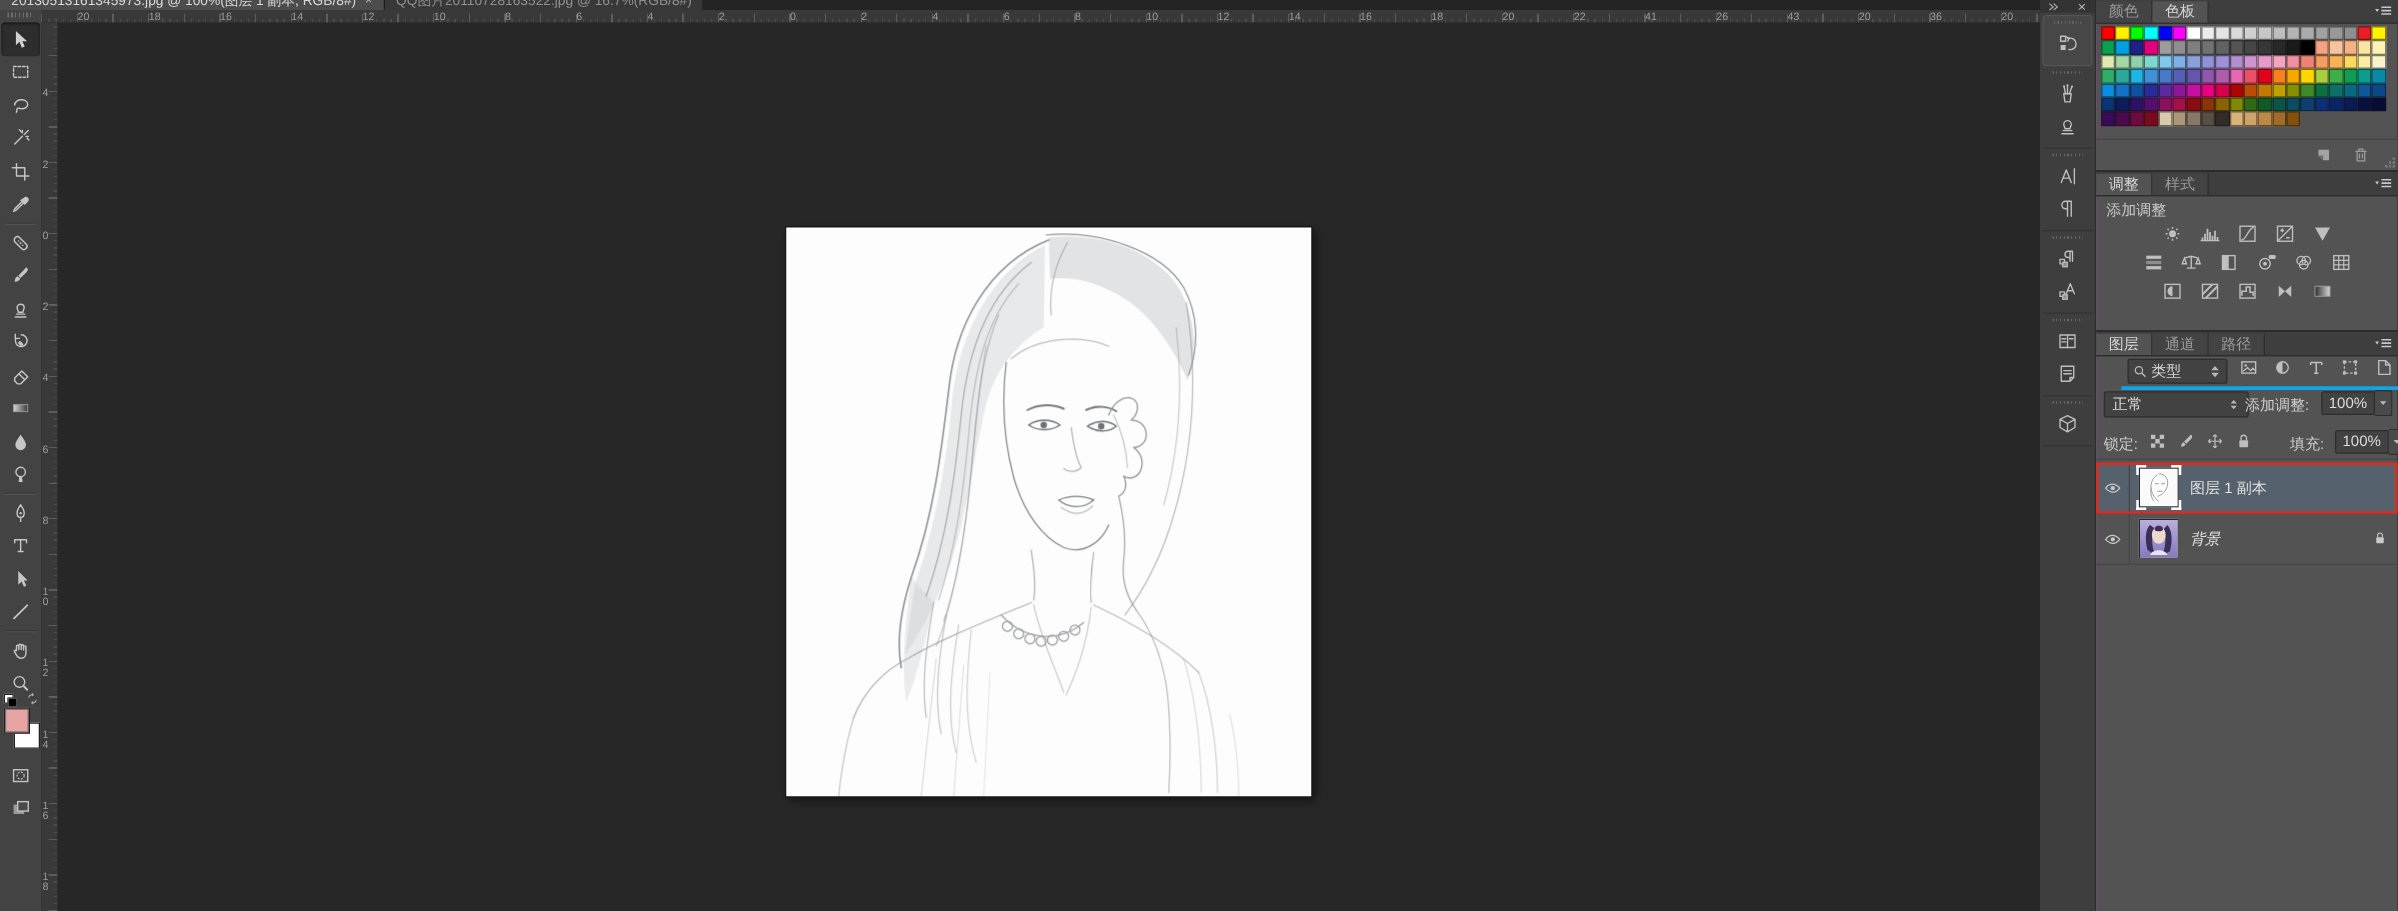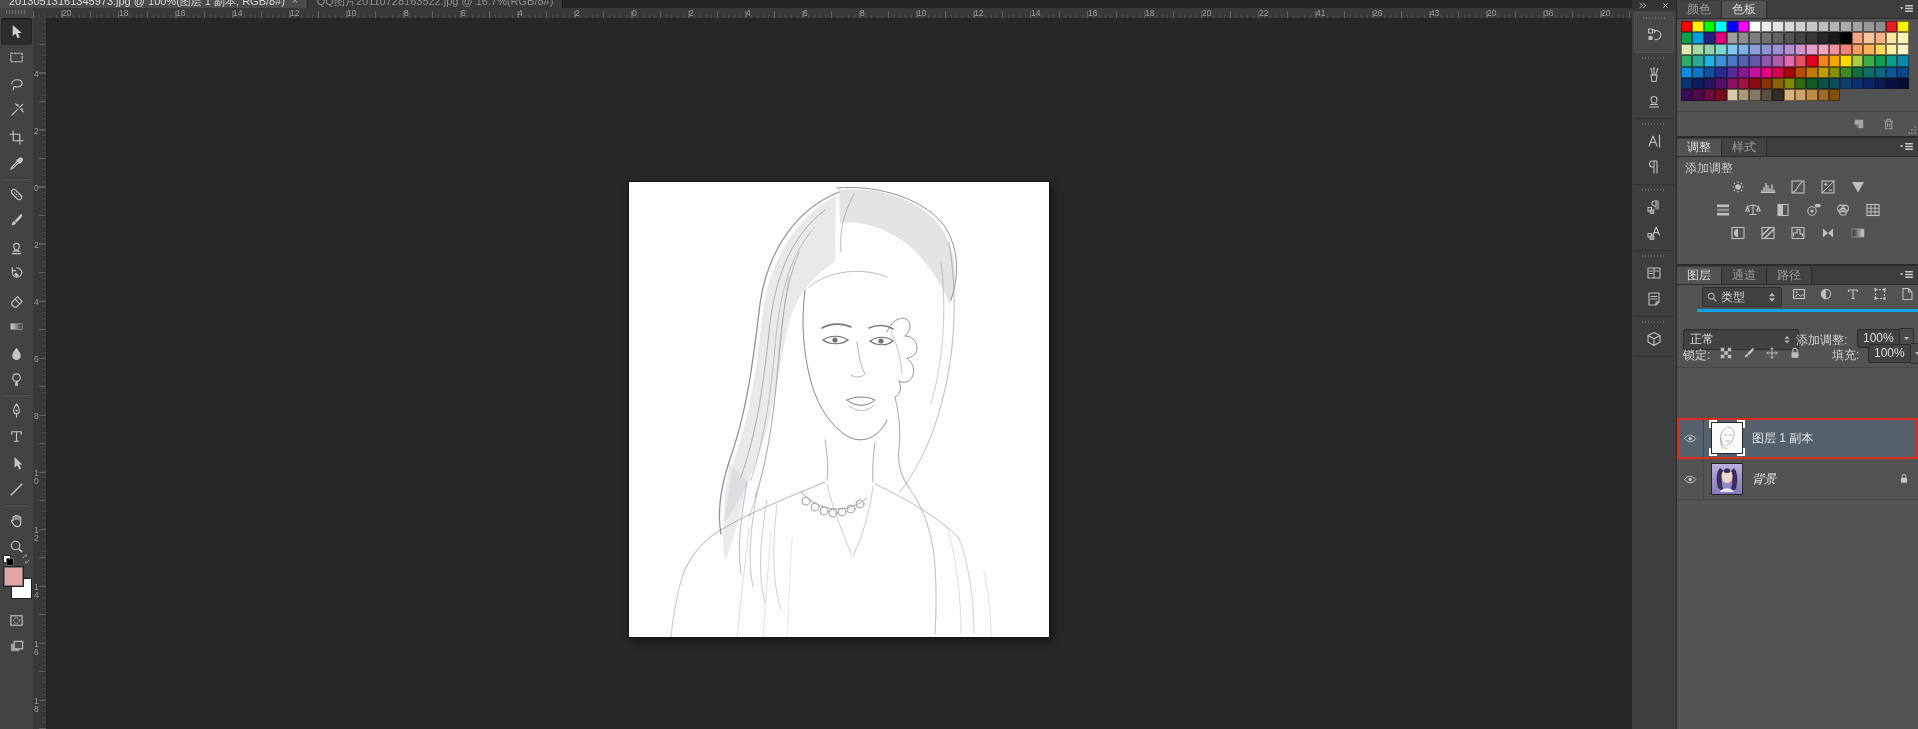--- a/index.html
+++ b/index.html
@@ -95,21 +95,21 @@
   #layers-panel{position:absolute;left:0;top:264px;width:241px;bottom:0;background:#535353;border-top:2px solid #2c2c2c;}
   #filter-row{position:absolute;left:0;top:18px;width:100%;height:25px;border-bottom:3px solid #0ea5e9;margin-left:20px;}
   #kind-combo{position:absolute;left:5px;top:3px;width:72px;height:18px;background:#424242;border:1px solid #2d2d2d;border-radius:2px;
     display:flex;align-items:center;font-size:12px;color:#d6d6d6;padding:0 3px;gap:3px;}
   #kind-combo .icon svg{width:12px;height:12px;}
   #kind-combo .updown{margin-left:auto;}
   #filter-icons{position:absolute;left:95px;top:3px;display:flex;gap:13px;}
   .filter-btn svg{width:14px;height:14px;}
   #filter-toggle{position:absolute;right:4px;top:3px;width:7px;height:17px;background:#9e3a35;border:1px solid #5d201d;border-radius:2px;}
 
-  #blend-row{position:absolute;left:0;top:60px;width:100%;height:26px;}
+  #blend-row{position:absolute;left:0;top:44px;width:100%;height:26px;}
   #blend-select{position:absolute;left:6px;top:3px;width:102px;height:19px;background:#424242;border:1px solid #2d2d2d;border-radius:2px;
     font-size:12px;color:#dcdcdc;display:flex;align-items:center;padding:0 6px;}
   #blend-select .updown{margin-left:auto;}
   .row-label{font-size:12px;color:#cfcfcf;}
   #opacity-label{position:absolute;left:119px;top:6px;}
   #opacity-box{position:absolute;left:180px;top:3px;}
   #lock-row{position:absolute;left:0;top:76px;width:100%;height:25px;border-bottom:1px solid #464646;}
   #lock-label{position:absolute;left:6px;top:5px;}
   #lock-icons{position:absolute;left:42px;top:4px;display:flex;gap:9px;}
   .lock-btn svg{width:14px;height:14px;}
@@ -118,21 +118,21 @@
   .value-box{display:flex;align-items:center;height:19px;}
   .value-box .val{background:#424242;border:1px solid #2d2d2d;border-radius:2px 0 0 2px;height:17px;line-height:17px;
     padding:0 5px;font-size:12px;color:#dcdcdc;}
   .value-box .dd{width:13px;height:19px;background:#4a4a4a;border:1px solid #2d2d2d;border-left:none;border-radius:0 2px 2px 0;
     display:flex;align-items:center;justify-content:center;}
   .value-box .dd svg{width:9px;height:9px;}
 
   #layer-rows{position:absolute;left:0;top:104px;width:100%;}
   .layer-row{position:relative;height:40px;border-bottom:1px solid #464646;display:flex;align-items:center;}
   .layer-row.selected{background:#55616d;}
-  .layer-row.annotated{outline:2px solid #e02a1e;outline-offset:-2px;margin-top:48px;}
+  .layer-row.annotated{outline:2px solid #e02a1e;outline-offset:-2px;}
   .eye-cell{width:26px;height:40px;display:flex;align-items:center;justify-content:center;border-right:1px solid #464646;}
   .eye-cell svg{width:15px;height:11px;}
   .thumb{position:relative;width:30px;height:30px;margin-left:7px;border:1px solid #262626;background:#fff;}
   .thumb svg{width:30px;height:30px;display:block;}
   .thumb .br{position:absolute;width:6px;height:6px;border:2px solid #fff;}
   .thumb .br.tl{left:-3px;top:-3px;border-right:none;border-bottom:none;}
   .thumb .br.tr{right:-3px;top:-3px;border-left:none;border-bottom:none;}
   .thumb .br.bl{left:-3px;bottom:-3px;border-right:none;border-top:none;}
   .thumb .br.br2{right:-3px;bottom:-3px;border-left:none;border-top:none;}
   .layer-name{margin-left:9px;font-size:12px;color:#e2e2e2;}

